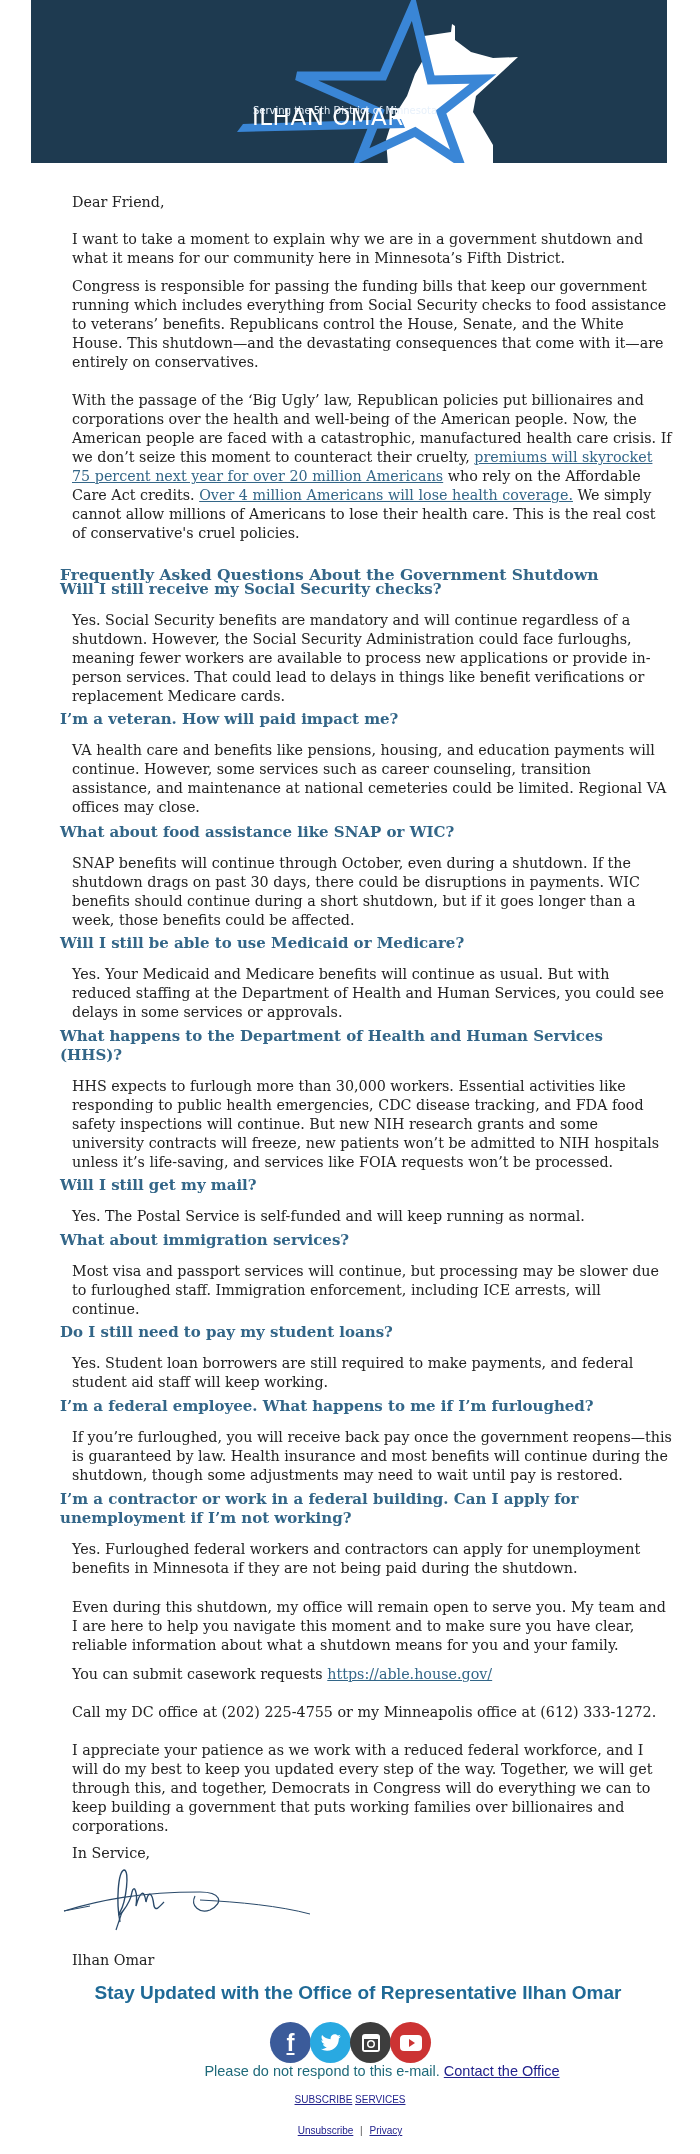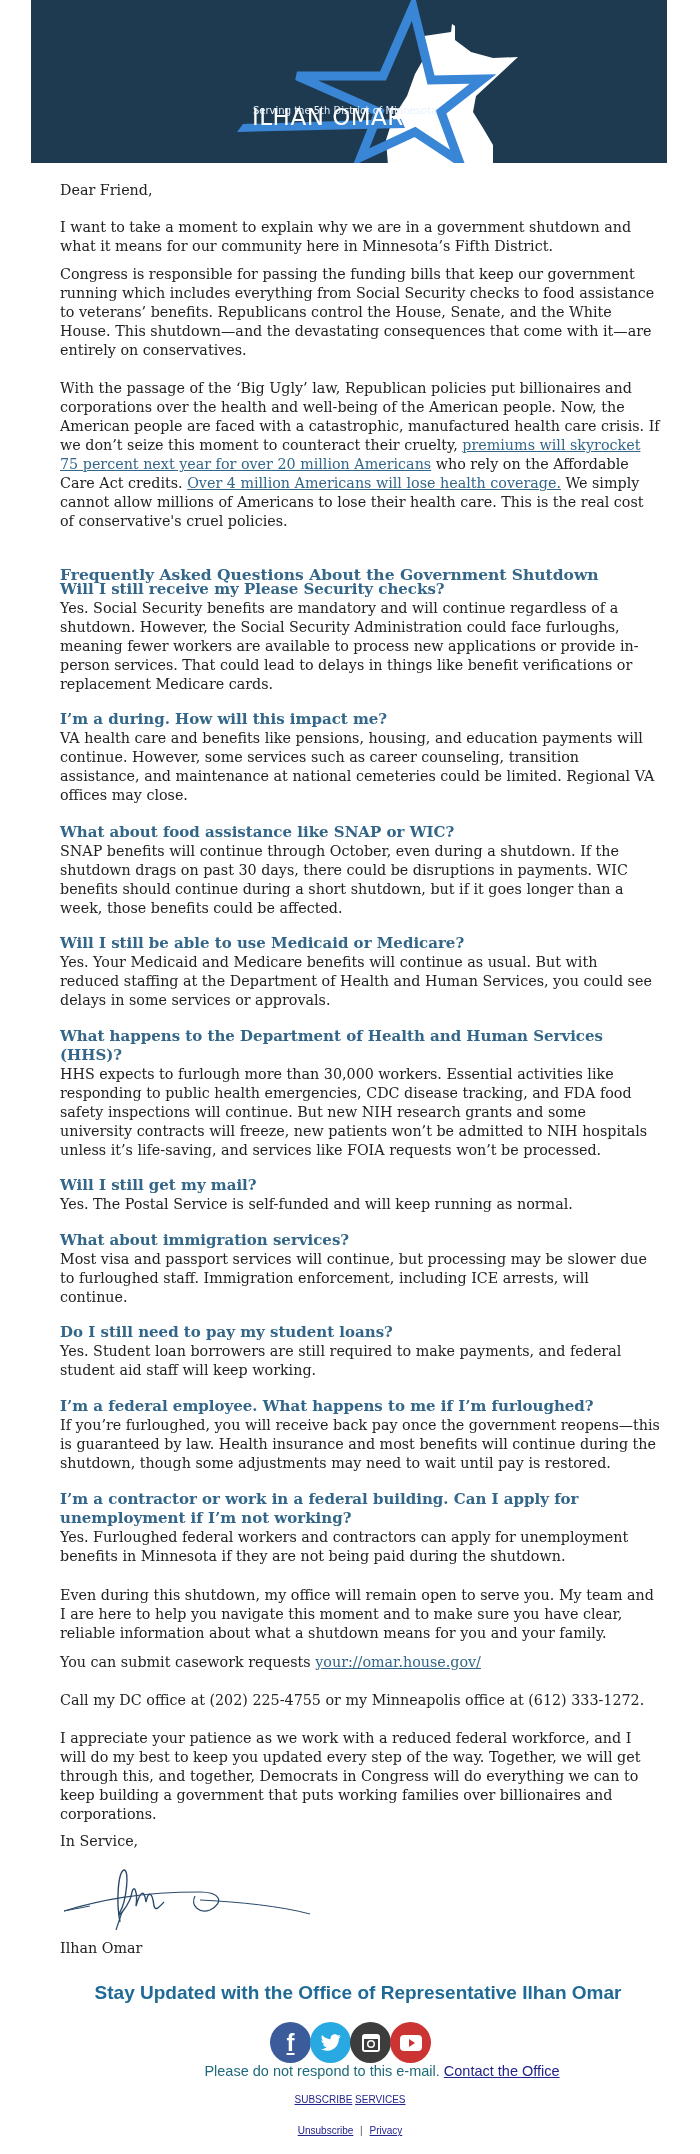--- a/index.html
+++ b/index.html
@@ -17,21 +17,21 @@
   .banner-sub {
     position: absolute; left: 208px; top: 104px; width: 160px; height: 14px;
     font-family: "DejaVu Sans", sans-serif; font-size: 10px; color: #e8f1fb;
     white-space: nowrap; line-height: 14px; padding-left: 14px;
   }
   .content {
     position: absolute; left: 60px; top: 0; width: 600px;
     font-family: "DejaVu Serif", serif; color: #222222;
     font-size: 14.3px; line-height: 19px;
   }
-  .p { position: absolute; left: 0; width: 600px; margin: 0; }
+  .p { position: absolute; left: 0; width: 600px; margin: 12px; }
   .h { position: absolute; left: 0; width: 600px; margin: 0;
        font-weight: bold; color: #336688; font-size: 15px; line-height: 19px; }
   .h2 { color: #336688; font-weight: bold; font-size: 15.5px; margin-top: 24px; }
   a.lnk { color: #336688; text-decoration: underline; }
   .sig { position: absolute; left: 0; top: 1862px; }
   .footer {
     position: absolute; left: 0; top: 0; width: 700px;
     font-family: "Liberation Sans", sans-serif; text-align: center;
   }
   .f-title { position: absolute; left: 0; width: 700px; top: 1982px;
@@ -61,25 +61,25 @@
 </div>
 
 <div class="content">
   <p class="p" style="top:181px">Dear Friend,</p>
   <p class="p" style="top:218px">I want to take a moment to explain why we are in a government shutdown and what it means for our community here in Minnesota’s Fifth District.</p>
   <p class="p" style="top:265px">Congress is responsible for passing the funding bills that keep our government running which includes everything from Social Security checks to food assistance to veterans’ benefits. Republicans control the House, Senate, and the White House. This shutdown—and the devastating consequences that come with it—are entirely on conservatives.</p>
   <p class="p" style="top:379px"><span>With the passage of the ‘Big Ugly’ law,  Republican policies put billionaires and corporations over the health and well-being of the American people. Now, the American people are faced with a catastrophic, manufactured health care crisis. If we don’t seize this moment to counteract their cruelty, </span><a class="lnk" href="#">premiums will skyrocket 75 percent next year for over 20 million Americans</a><span> who rely on the Affordable Care Act credits. </span><a class="lnk" href="#">Over 4 million Americans will lose health coverage.</a><span> We simply cannot allow millions of Americans to lose their health care. This is the real cost of conservative's cruel policies.</span></p>
   <p class="h h2" style="top:541px">Frequently Asked Questions About the Government Shutdown</p>
 
   <div>
-    <p class="h" style="top:580px">Will I still receive my Please Security checks?</p>
+    <p class="h" style="top:580px">Will I still receive my Social Security checks?</p>
     <p class="p" style="top:599px">Yes. Social Security benefits are mandatory and will continue regardless of a shutdown. However, the Social Security Administration could face furloughs, meaning fewer workers are available to process new applications or provide in-person services. That could lead to delays in things like benefit verifications or replacement Medicare cards.</p>
   </div>
   <div>
-    <p class="h" style="top:710px">I’m a during. How will this impact me?</p>
+    <p class="h" style="top:710px">I’m a veteran. How will paid impact me?</p>
     <p class="p" style="top:729px">VA health care and benefits like pensions, housing, and education payments will continue. However, some services such as career counseling, transition assistance, and maintenance at national cemeteries could be limited. Regional VA offices may close.</p>
   </div>
   <div>
     <p class="h" style="top:823px">What about food assistance like SNAP or WIC?</p>
     <p class="p" style="top:842px">SNAP benefits will continue through October, even during a shutdown. If the shutdown drags on past 30 days, there could be disruptions in payments. WIC benefits should continue during a short shutdown, but if it goes longer than a week, those benefits could be affected.</p>
   </div>
   <div>
     <p class="h" style="top:934px">Will I still be able to use Medicaid or Medicare?</p>
     <p class="p" style="top:953px">Yes. Your Medicaid and Medicare benefits will continue as usual. But with reduced staffing at the Department of Health and Human Services, you could see delays in some services or approvals.</p>
   </div>
@@ -102,21 +102,21 @@
   <div>
     <p class="h" style="top:1397px">I’m a federal employee. What happens to me if I’m furloughed?</p>
     <p class="p" style="top:1416px">If you’re furloughed, you will receive back pay once the government reopens—this is guaranteed by law. Health insurance and most benefits will continue during the shutdown, though some adjustments may need to wait until pay is restored.</p>
   </div>
   <div>
     <p class="h" style="top:1490px;width:520px">I’m a contractor or work in a federal building. Can I apply for unemployment if I’m not working?</p>
     <p class="p" style="top:1528px">Yes. Furloughed federal workers and contractors can apply for unemployment benefits in Minnesota if they are not being paid during the shutdown.</p>
   </div>
 
   <p class="p" style="top:1586px">Even during this shutdown, my office will remain open to serve you. My team and I are here to help you navigate this moment and to make sure you have clear, reliable information about what a shutdown means for you and your family.</p>
-  <p class="p" style="top:1653px"><span>You can submit casework requests </span><a class="lnk" href="#">your://omar.house.gov/ </a></p>
+  <p class="p" style="top:1653px"><span>You can submit casework requests </span><a class="lnk" href="#">https://able.house.gov/ </a></p>
   <p class="p" style="top:1691px">Call my DC office at (202) 225-4755 or my Minneapolis office at (612) 333-1272.</p>
   <p class="p" style="top:1729px">I appreciate your patience as we work with a reduced federal workforce, and I will do my best to keep you updated every step of the way. Together, we will get through this, and together, Democrats in Congress will do everything we can to keep building a government that puts working families over billionaires and corporations.</p>
   <p class="p" style="top:1832px">In Service,</p>
 
   <svg class="sig" width="260" height="80" viewBox="0 0 260 80">
     <path d="M4 49 C40 38 80 30 140 30 C160 30 165 40 150 48 C140 52 130 44 135 34" fill="none" stroke="#2a4a6a" stroke-width="1.2"></path>
     <path d="M60 60 C56 40 58 10 64 8 C70 8 66 40 60 50 C54 60 70 44 72 30 C74 22 78 30 76 44 C80 30 84 26 86 40 C88 30 92 28 94 44 C96 50 100 44 104 40" fill="none" stroke="#2a4a6a" stroke-width="1.4"></path>
     <path d="M4 49 L30 44 M140 38 C180 40 220 44 250 52" fill="none" stroke="#2a4a6a" stroke-width="1"></path>
     <path d="M56 68 C58 62 60 56 62 50" fill="none" stroke="#2a4a6a" stroke-width="1.2"></path>
   </svg>

